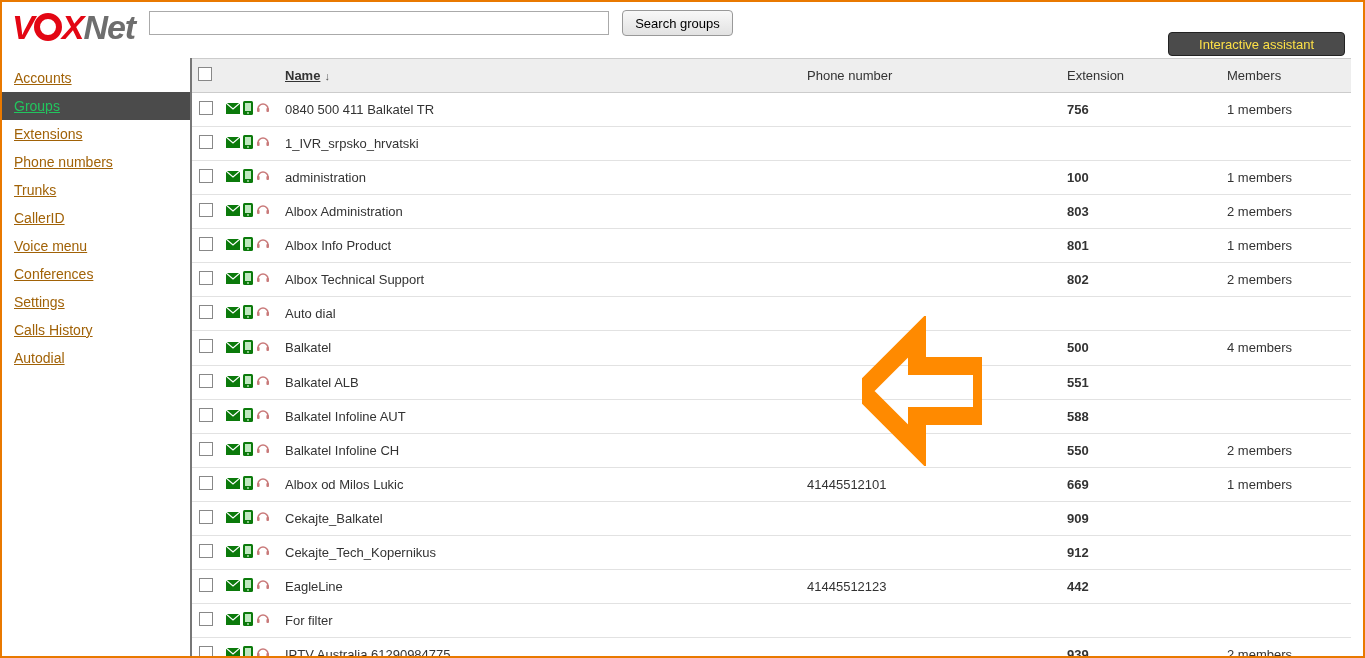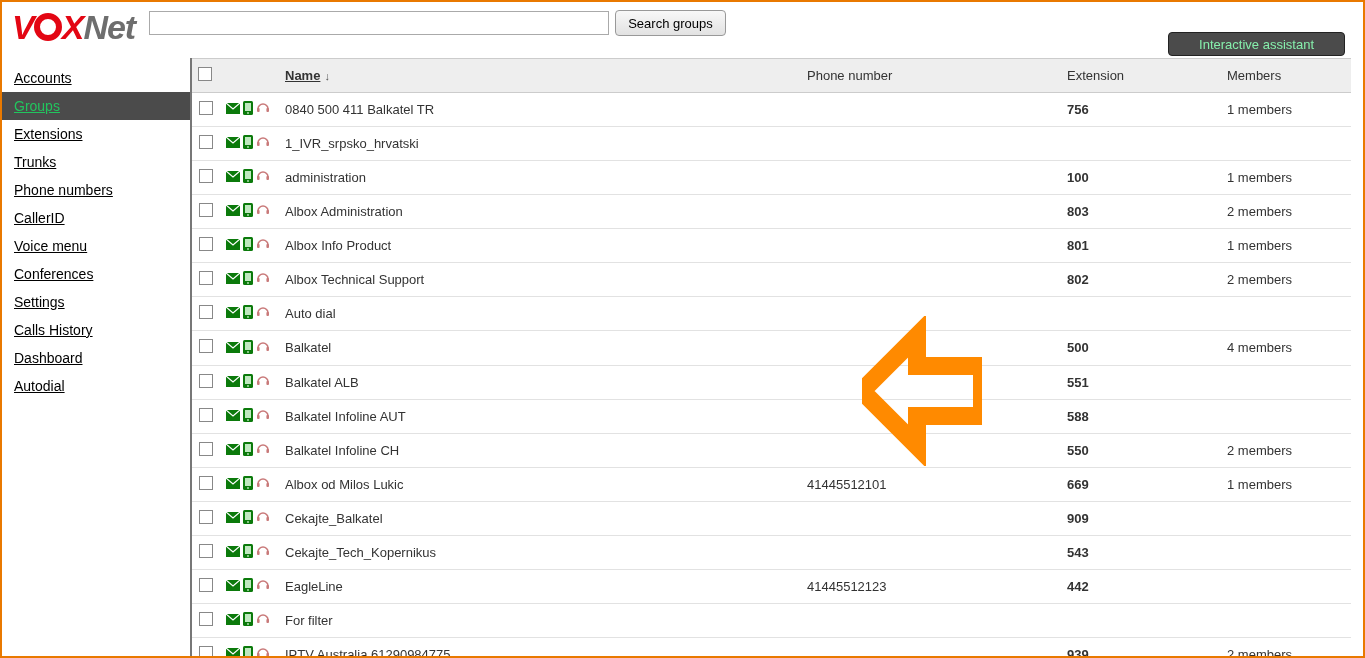--- a/index.html
+++ b/index.html
@@ -55,47 +55,48 @@
   font-size: 13px;
 }
 .search-btn {
   height: 26px;
   padding: 0 12px;
   border: 1px solid #999;
   background: linear-gradient(#f8f8f8,#e2e2e2);
   border-radius: 4px;
   font-size: 13px;
   cursor: pointer;
+  margin-left: 7px;
 }
 .assist-btn {
   position: absolute;
   top: 30px;
   right: 18px;
   background: #4b4b4b;
-  color: #86efac;
+  color: #fde047;
   border: 1px solid #222;
   border-radius: 4px;
   height: 24px;
   padding: 0 30px;
   font-size: 13px;
   cursor: pointer;
 }
 .main {
   display: flex;
   height: calc(100% - 56px);
 }
 .sidebar {
   width: 190px;
   border-right: 2px solid #777;
   padding-top: 6px;
 }
 .sidebar a {
   display: block;
   padding: 6px 12px;
-  color: #000000;
+  color: #a16207;
   text-decoration: underline;
   font-size: 14px;
 }
 .sidebar a.active {
   background: #4b4b4b;
   color: #22c55e;
 }
 .content {
   flex: 1;
   overflow-y: auto;
@@ -175,28 +176,27 @@
   </div>
 </div>
 
 <button class="assist-btn">Interactive assistant</button>
 
 <div class="main">
   <nav class="sidebar" id="sidebar">
       <a href="#">Accounts</a>
       <a href="#" class="active">Groups</a>
       <a href="#">Extensions</a>
+      <a href="#">Phone numbers</a>
       <a href="#">Trunks</a>
-      <a href="#">Phone numbers</a>
       <a href="#">CallerID</a>
       <a href="#">Voice menu</a>
       <a href="#">Conferences</a>
       <a href="#">Settings</a>
       <a href="#">Calls History</a>
-      <a href="#">Dashboard</a>
       <a href="#">Autodial</a>
     </nav>
 
   <div class="content">
     <table class="table">
       <thead>
         <tr>
           <th class="col-chk">
             <span class="chk"></span>
           </th>
@@ -466,21 +466,21 @@
                   <rect x="0" y="0" width="10" height="14" rx="1.5" fill="#0b7a0b"></rect>
                   <rect x="2" y="2" width="6" height="8" fill="#bfe8bf"></rect>
                   <circle cx="5" cy="12" r="0.9" fill="#bfe8bf"></circle>
                 </svg></span><span class="icon icon-head"><svg viewBox="0 0 14 14">
                   <path d="M2 8 A5 5 0 0 1 12 8" fill="none" stroke="#c97a7a" stroke-width="1.6"></path>
                   <rect x="1" y="7" width="2.6" height="4" rx="1" fill="#c97a7a"></rect>
                   <rect x="10.4" y="7" width="2.6" height="4" rx="1" fill="#c97a7a"></rect>
                 </svg></span></td>
             <td class="name">Cekajte_Tech_Kopernikus</td>
             <td class="col-phone"></td>
-            <td class="col-ext">543</td>
+            <td class="col-ext">912</td>
             <td class="col-mem"></td>
           </tr>
           <tr>
             <td class="col-chk"><span class="chk"></span></td>
             <td class="col-icons icons"><span class="icon icon-mail"><svg viewBox="0 0 14 11">
                   <rect x="0" y="0" width="14" height="11" fill="#0b7a0b"></rect>
                   <polyline points="0,0 7,6 14,0" fill="none" stroke="#fff" stroke-width="1.2"></polyline>
                 </svg></span><span class="icon icon-phone"><svg viewBox="0 0 10 14">
                   <rect x="0" y="0" width="10" height="14" rx="1.5" fill="#0b7a0b"></rect>
                   <rect x="2" y="2" width="6" height="8" fill="#bfe8bf"></rect>

